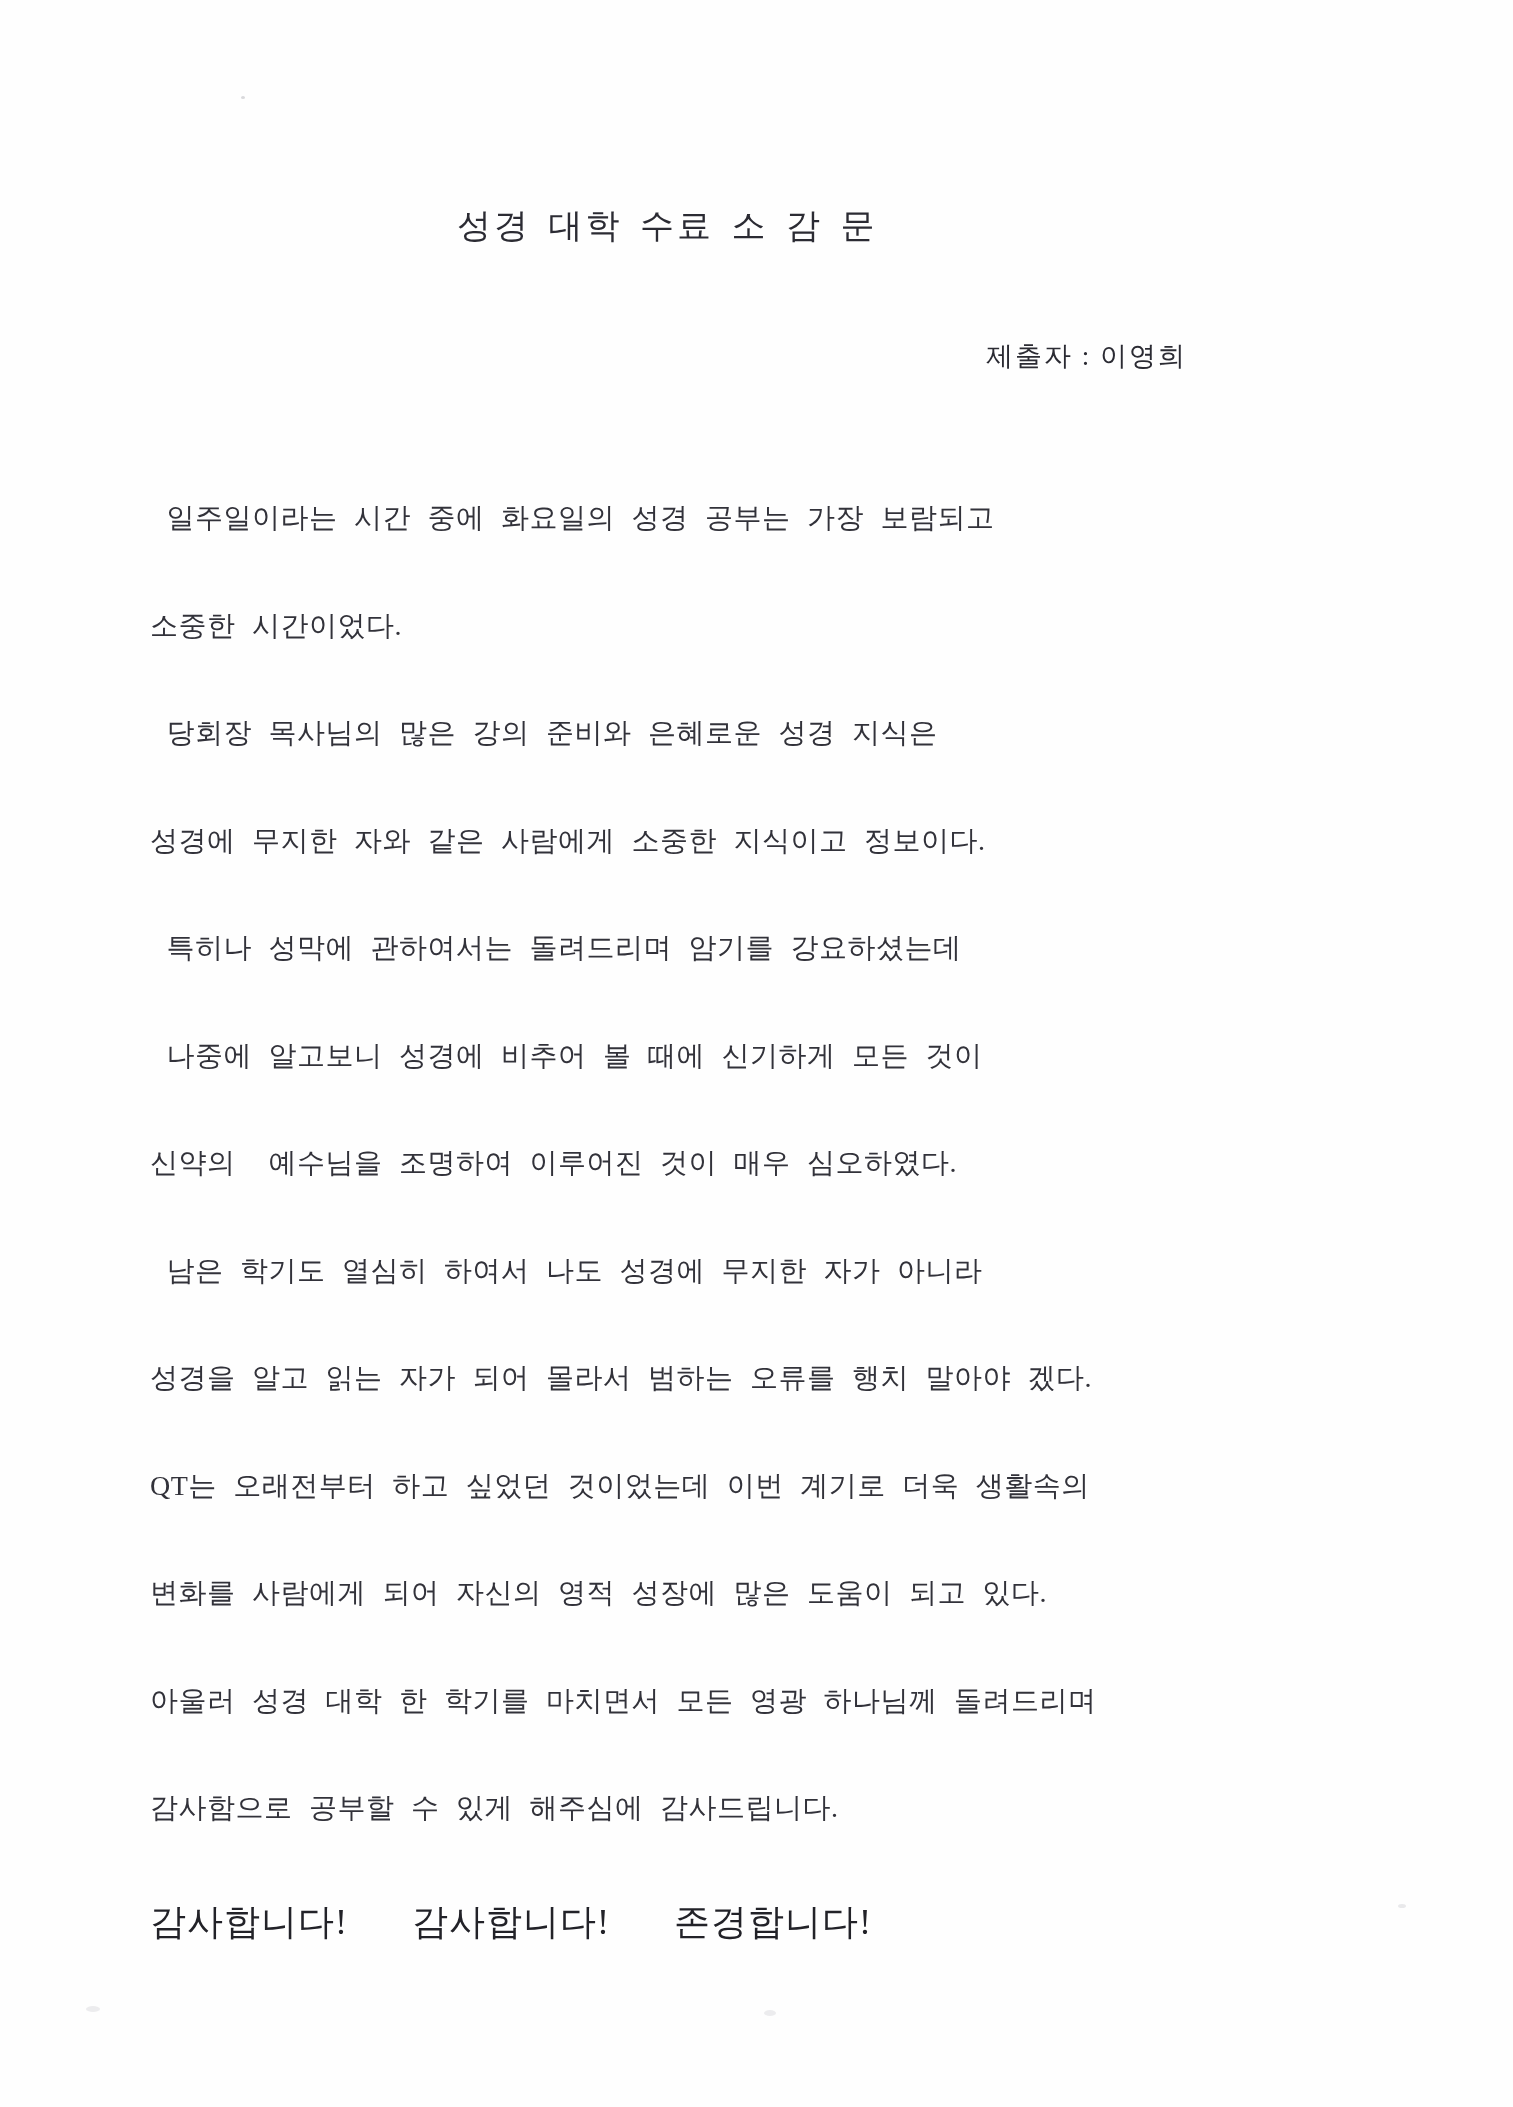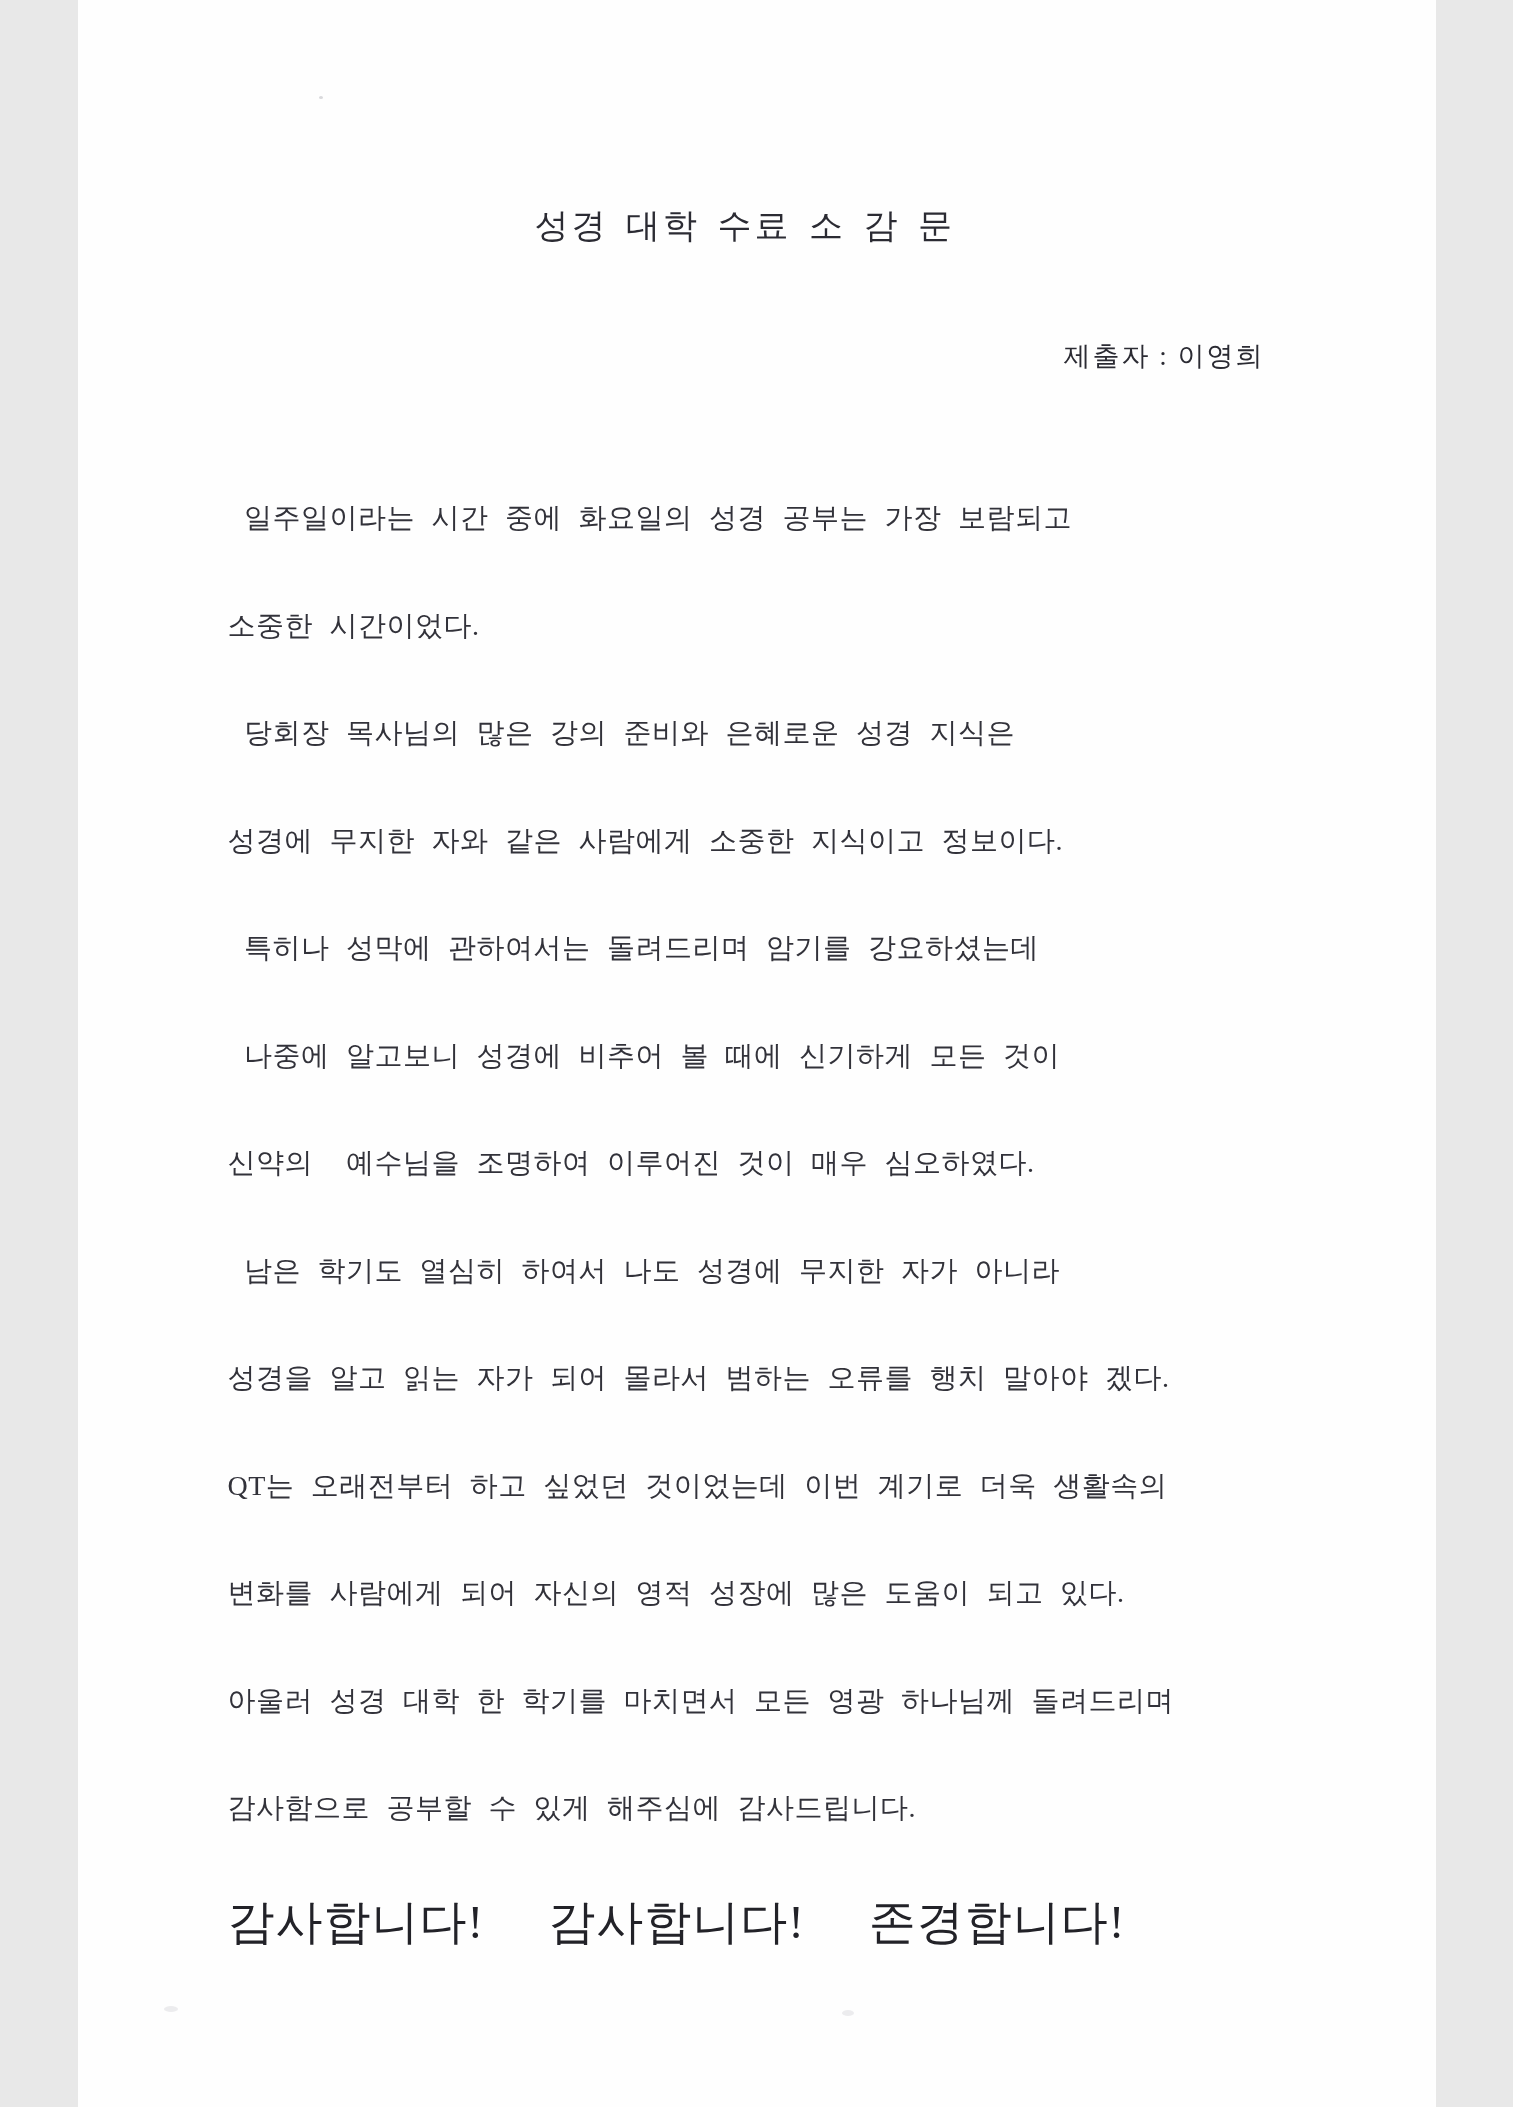--- a/index.html
+++ b/index.html
@@ -2,21 +2,21 @@
 <html><head>
 <meta charset="utf-8">
 <style>
   html, body {
     margin: 0;
     padding: 0;
     background: #e8e8e8;
   }
   .page {
     position: relative;
-    width: 1358px;
+    width: 1513px;
     height: 2107px;
     margin: 0 auto;
     background: #fefefe;
     overflow: hidden;
     color: #2e2e36;
     font-family: "Liberation Serif", "DejaVu Serif", serif;
   }
   
   .artifact {
     position: absolute;
@@ -59,21 +59,21 @@
     font-size: 28px;
     line-height: 42px;
     letter-spacing: 0.5px;
     word-spacing: 9px;
     white-space: pre;
     color: #32323a;
   }
   .closing-line {
     display: flex;
     gap: 64px;
-    font-size: 47px;
+    font-size: 36px;
     line-height: 54px;
     letter-spacing: 1px;
     color: #222228;
     font-weight: 500;
     white-space: pre;
   }
 </style>
 </head>
 <body>
 

